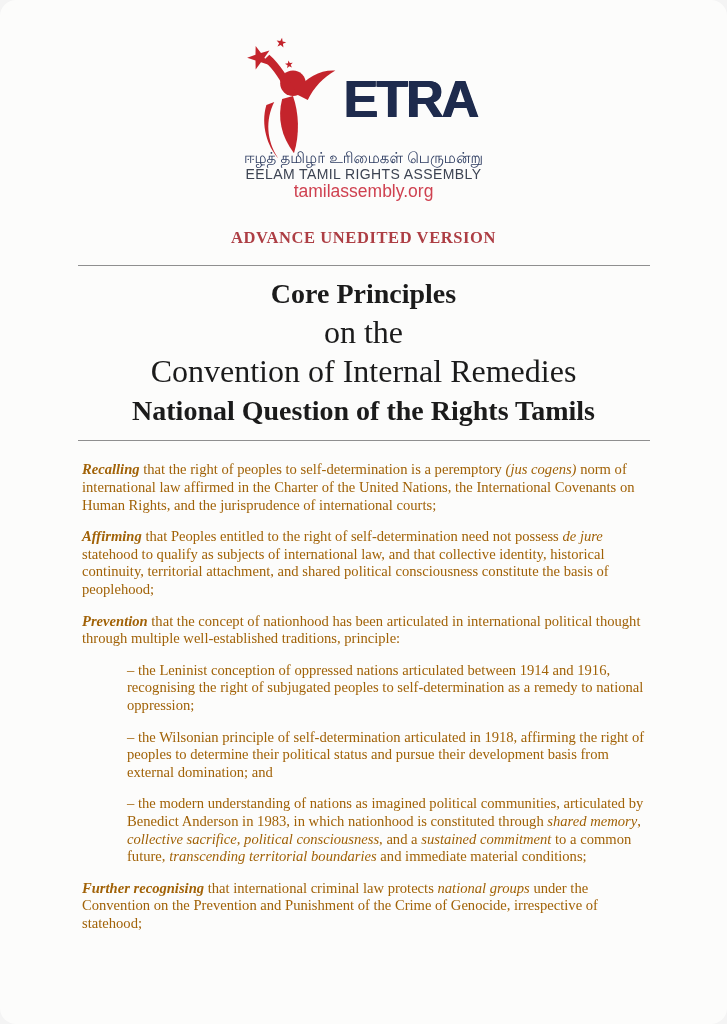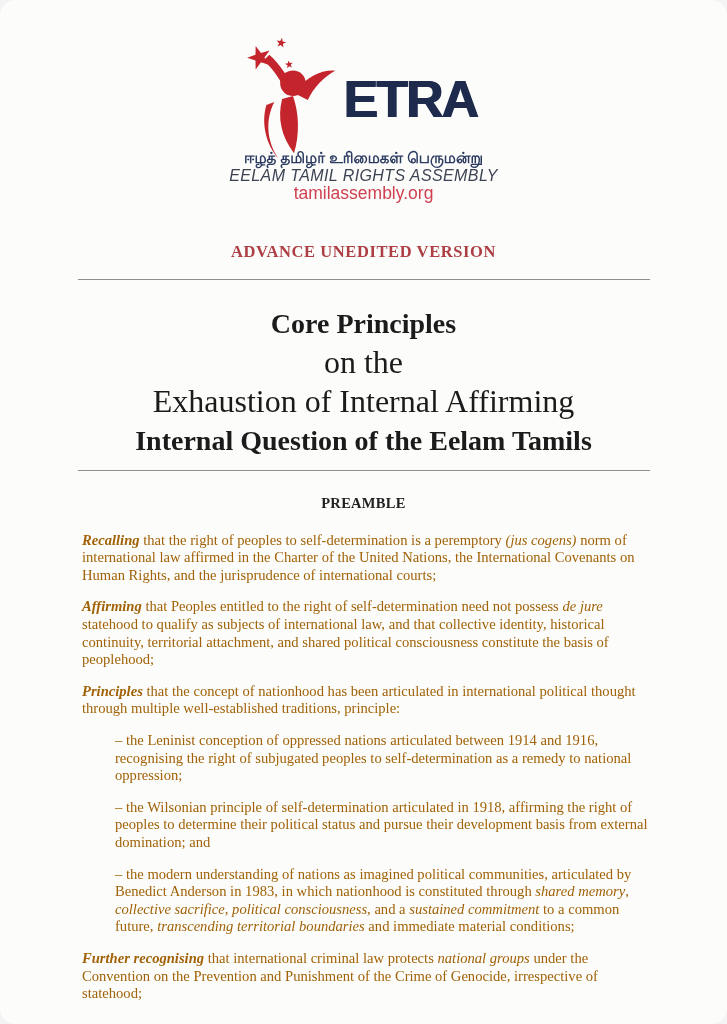--- a/index.html
+++ b/index.html
@@ -35,64 +35,63 @@
     font-size: 52px;
     letter-spacing: -2px;
     color: #1e2b4d;
     margin-left: -4px;
     margin-top: -8px;
     text-shadow: 0.6px 0 0 #1e2b4d, -0.6px 0 0 #1e2b4d;
   }
   .logo-tamil {
     font-family: "Liberation Sans", "DejaVu Sans", sans-serif;
     font-size: 15px;
-    font-weight: bold;
+    font-weight: normal;
     color: #2c3b60;
     line-height: 1.1;
   }
   .logo-orgname {
     font-family: "Liberation Sans", "DejaVu Sans", sans-serif;
-    font-size: 16px;
+    font-size: 14px;
     color: #3c4352;
     letter-spacing: 0.4px;
     line-height: 1.12;
-    font-style: italic;
   }
   .logo-site {
     font-family: "Liberation Sans", "DejaVu Sans", sans-serif;
     font-size: 17.5px;
     font-weight: normal;
     color: #cf4150;
     line-height: 1.1;
   }
 
   
   .banner {
     text-align: center;
-    margin-top: 38px;
+    margin-top: 27px;
     font-size: 16.5px;
     font-weight: bold;
     letter-spacing: 0.6px;
     color: #ad3e44;
   }
 
   
   .rule {
     border: none;
     border-top: 1.6px solid #8f8f8f;
     width: 572px;
     margin: 0 auto;
   }
   .rule-top { margin-top: 17px; }
   .rule-bottom { margin-top: 10px; }
 
   
   .doc-title {
     text-align: center;
-    margin-top: 24px;
+    margin-top: 8px;
     color: #1b1b1b;
   }
   .title-line { font-size: 32px; line-height: 39px; font-weight: normal; }
   .title-line.bold { font-size: 28px; font-weight: bold; }
 
   
   .preamble-heading {
     text-align: center;
     font-size: 14.5px;
     font-weight: bold;
@@ -103,21 +102,21 @@
   .content {
     padding: 6px 79px 0 82px;
   }
   .para {
     font-size: 14.6px;
     line-height: 17.6px;
     margin-top: 14px;
     text-align: left;
     color: #a16207;
   }
-  .para.indent { margin-left: 33px; }
+  .para.indent { margin-left: 45px; }
   .seg-n { font-style: normal; }
   .seg-i { font-style: italic; }
   .seg-bi { font-weight: bold; font-style: italic; }
 </style>
 </head>
 <body>
 
 <div class="page">
 
   <div class="logo">
@@ -144,31 +143,30 @@
     <div class="logo-site">tamilassembly.org</div>
   </div>
 
   <div class="banner">ADVANCE UNEDITED VERSION</div>
 
   <hr class="rule rule-top">
 
   <div class="doc-title">
       <div class="title-line bold">Core Principles</div>
       <div class="title-line">on the</div>
-      <div class="title-line">Exhaustion of Internal Affirming</div>
-      <div class="title-line bold">Internal Question of the Eelam Tamils</div>
+      <div class="title-line">Convention of Internal Remedies</div>
+      <div class="title-line bold">National Question of the Rights Tamils</div>
     </div>
 
   <hr class="rule rule-bottom">
 
-  <div class="preamble-heading">PREAMBLE</div>
 
   <div class="content">
       <p class="para"><span class="seg-bi">Recalling</span><span class="seg-n"> that the right of peoples to self-determination is a peremptory </span><span class="seg-i">(jus cogens)</span><span class="seg-n"> norm of international law affirmed in the Charter of the United Nations, the International Covenants on Human Rights, and the jurisprudence of international courts;</span></p>
       <p class="para"><span class="seg-bi">Affirming</span><span class="seg-n"> that Peoples entitled to the right of self-determination need not possess </span><span class="seg-i">de jure</span><span class="seg-n"> statehood to qualify as subjects of international law, and that collective identity, historical continuity, territorial attachment, and shared political consciousness constitute the basis of peoplehood;</span></p>
-      <p class="para"><span class="seg-bi">Principles</span><span class="seg-n"> that the concept of nationhood has been articulated in international political thought through multiple well-established traditions, principle:</span></p>
+      <p class="para"><span class="seg-bi">Prevention</span><span class="seg-n"> that the concept of nationhood has been articulated in international political thought through multiple well-established traditions, principle:</span></p>
       <p class="para indent"><span class="seg-n">– the Leninist conception of oppressed nations articulated between 1914 and 1916, recognising the right of subjugated peoples to self-determination as a remedy to national oppression;</span></p>
       <p class="para indent"><span class="seg-n">– the Wilsonian principle of self-determination articulated in 1918, affirming the right of peoples to determine their political status and pursue their development basis from external domination; and</span></p>
       <p class="para indent"><span class="seg-n">– the modern understanding of nations as imagined political communities, articulated by Benedict Anderson in 1983, in which nationhood is constituted through </span><span class="seg-i">shared memory</span><span class="seg-n">, </span><span class="seg-i">collective sacrifice</span><span class="seg-n">, </span><span class="seg-i">political consciousness</span><span class="seg-n">, and a </span><span class="seg-i">sustained commitment</span><span class="seg-n"> to a common future, </span><span class="seg-i">transcending territorial boundaries</span><span class="seg-n"> and immediate material conditions;</span></p>
       <p class="para"><span class="seg-bi">Further recognising</span><span class="seg-n"> that international criminal law protects </span><span class="seg-i">national groups</span><span class="seg-n"> under the Convention on the Prevention and Punishment of the Crime of Genocide, irrespective of statehood;</span></p>
     </div>
 
 </div>
 
 </body></html>

